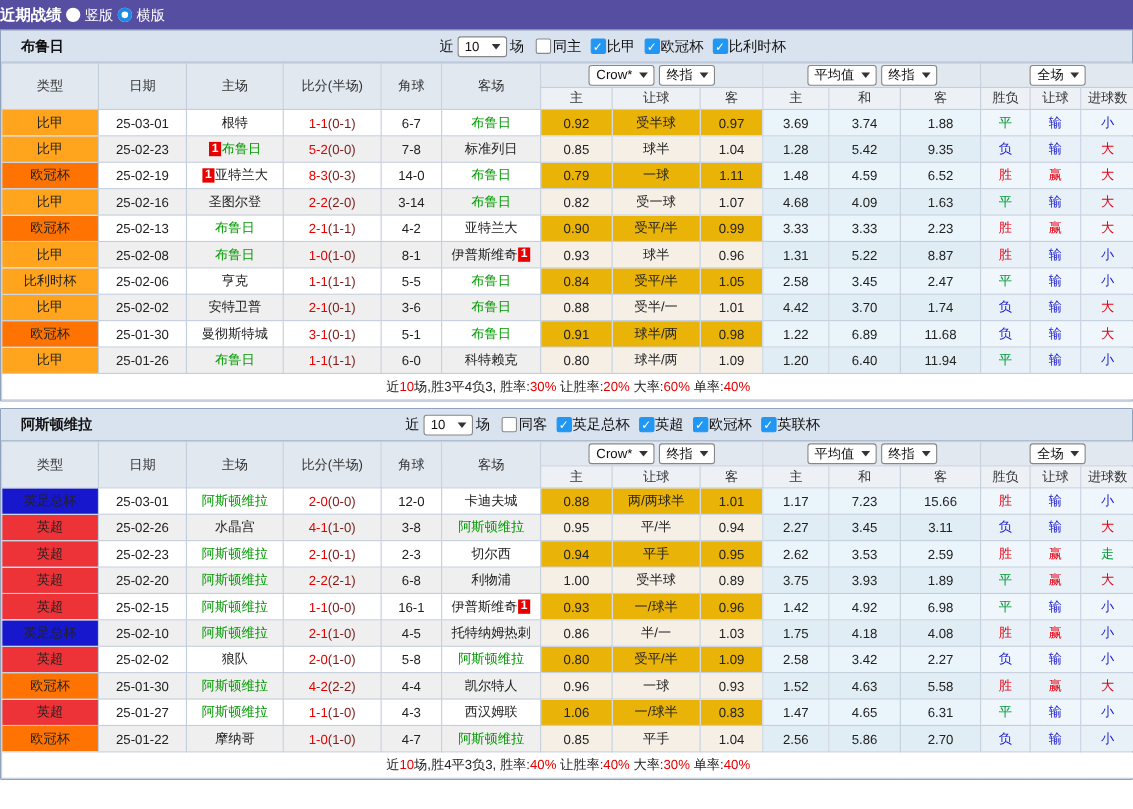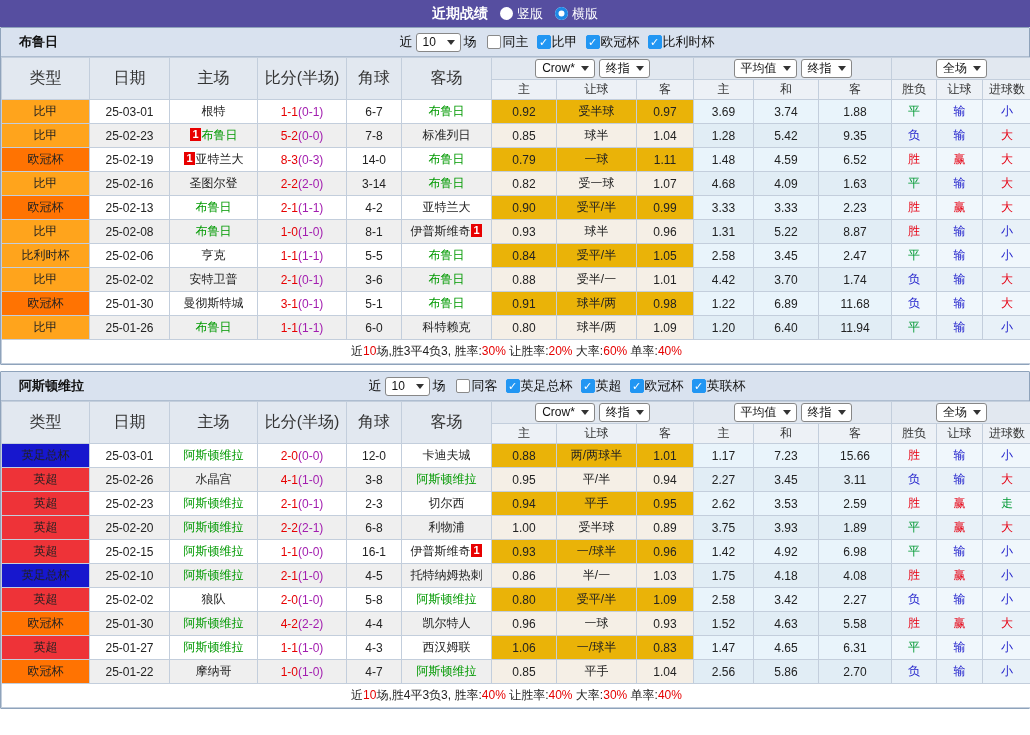--- a/index.html
+++ b/index.html
@@ -1,36 +1,36 @@
 <!DOCTYPE html>
 <html><head>
 <meta charset="utf-8">
 <style>
   * { box-sizing: border-box; }
   body { margin:0; width:1030px; background:#fff; font-family:"Liberation Sans","DejaVu Sans",sans-serif; }
-  .topbar { height:27px; background:#564EA0; display:flex; align-items:center; justify-content:center; gap:12px; color:#fff; font-size:13px; }
+  .topbar { height:27px; background:#564EA0; display:flex; align-items:center; justify-content:flex-start; gap:4px; color:#fff; font-size:13px; }
   .title { font-weight:bold; font-size:14px; }
   .radio { display:inline-flex; align-items:center; gap:4px; cursor:pointer; }
   .rdot { width:13px; height:13px; border-radius:50%; background:#fff; display:inline-block; }
   .rdot.on { box-shadow: inset 0 0 0 3.5px #1E88E5; }
   .section { border:1px solid #8FA3BB; border-radius:1px; }
   .gap { height:6px; }
   .teamrow { height:29px; background:#D9E2EF; position:relative; display:flex; align-items:center; justify-content:center; border-bottom:1px solid #AEBDD0; }
   .teamname { position:absolute; left:18px; font-weight:bold; font-size:13px; color:#111; }
   .filters { display:flex; align-items:center; gap:3px; font-size:13px; color:#111; transform:translateX(42px); }
   .grid { border-collapse:collapse; table-layout:fixed; width:100%; font-size:12px; }
   .grid th, .grid td { border:1px solid #C3CEDC; overflow:hidden; white-space:nowrap; text-align:center; padding:0; }
   .hr1 th { height:22px; background:#E2E8F0; font-weight:normal; }
-  .mainhd { background:#E9EEF5; color:#333; font-weight:normal; font-size:16px; }
+  .mainhd { background:#E9EEF5; color:#333; font-weight:normal; font-size:12px; }
   .hr2 th { height:20px; background:#EDF1F6; color:#333; font-weight:normal; }
   .grid td { height:24px; color:#222; }
   .lg { color:#fff; font-size:12px; }
   .team .hl { color:#009900; }
   .sc { color:#E60000; }
-  .half { color:#a21caf; }
+  .half { color:#7f1d1d; }
   .g1 { background:#eab308; }
   .g2 { background:#E9F4FB; }
   .g3 { background:#F0F7FC; }
   tr.even td { background:#EFEFEF; }
   tr.even td.g1 { background:#F5EFE6; }
   tr.even td.g2 { background:#E1EDF5; }
   tr.even td.g3 { background:#E8F1F8; }
   .sumrow td { height:24px; background:#fff !important; font-size:12px; }
   .sred { color:#E60000; }
   .sdark { color:#222; }

